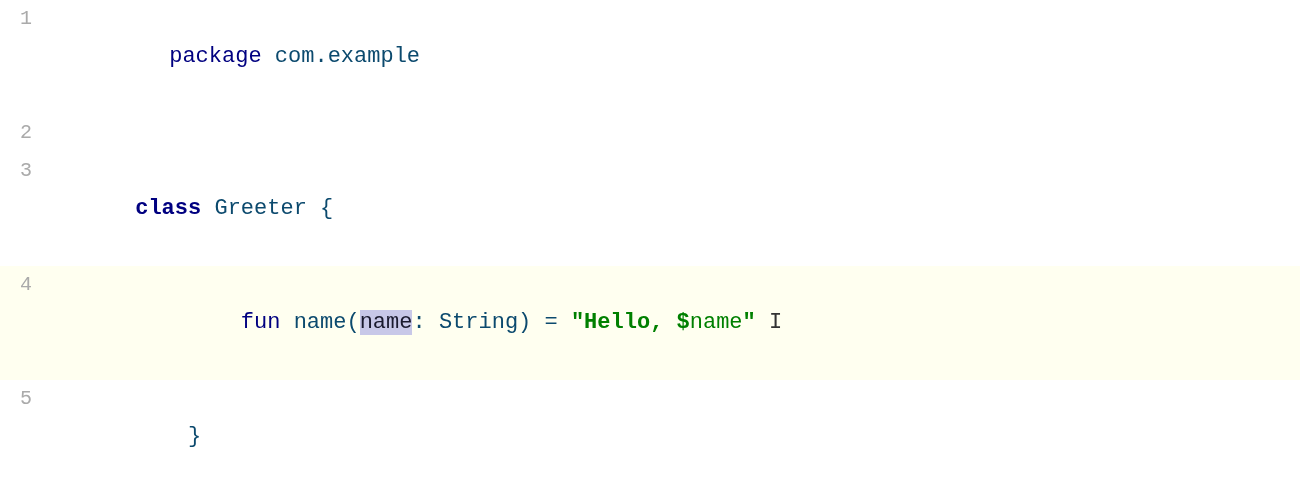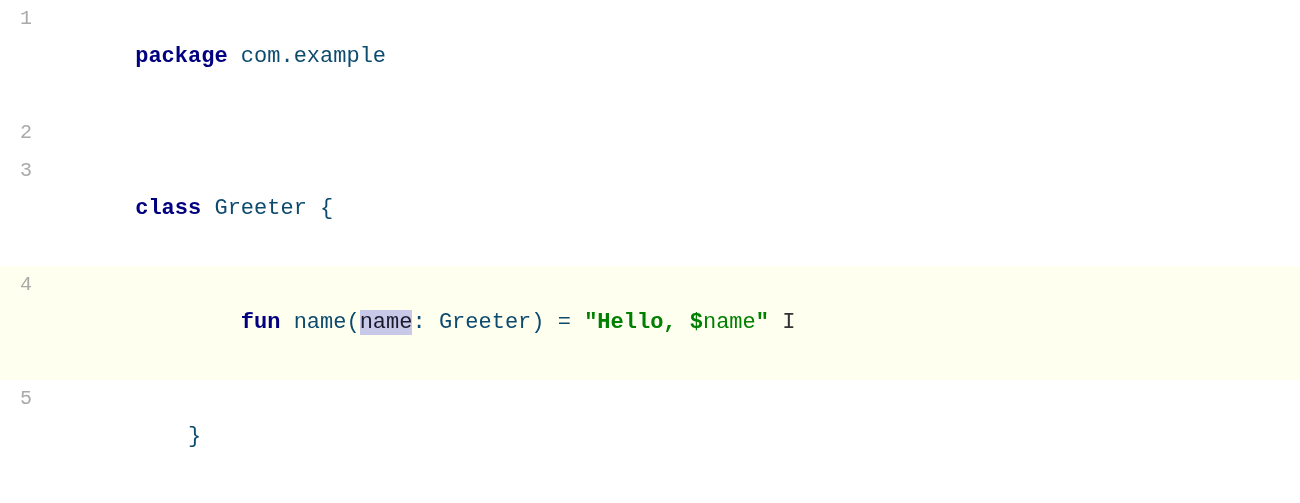--- a/index.html
+++ b/index.html
@@ -49,32 +49,33 @@
 
     .line-content {
       flex: 1;
       padding-left: 8px;
       white-space: pre;
     }
 
     
     .kw-package {
       color: #000080;
-      font-weight: bold;
+      font-weight: normal;
+      margin-left: 34px;
     }
 
     .kw-class {
       color: #000080;
       font-weight: bold;
       text-align: center;
     }
 
     .kw-fun {
       color: #000080;
-      font-weight: bold;
+      font-weight: normal;
     }
 
     .text-normal {
       color: #0c4a6e;
     }
 
     .text-string {
       color: #008000;
       font-weight: bold;
     }
@@ -114,21 +115,21 @@
   <div class="code-line">
     <span class="line-number">3</span>
     <span class="line-content">
       <span class="kw-class">class</span><span class="text-normal"> Greeter {</span>
     </span>
   </div>
 
   <div class="code-line active-line">
     <span class="line-number">4</span>
     <span class="line-content">
-      <span>        </span><span class="kw-fun">fun</span><span class="text-normal"> name(</span><span class="highlight-name">name</span><span class="text-normal">: Greeter) = </span><span class="text-string">"Hello, $</span><span class="text-string-var">name</span><span class="text-string">"</span><span class="cursor"> I</span>
+      <span>        </span><span class="kw-fun">fun</span><span class="text-normal"> name(</span><span class="highlight-name">name</span><span class="text-normal">: String) = </span><span class="text-string">"Hello, $</span><span class="text-string-var">name</span><span class="text-string">"</span><span class="cursor"> I</span>
     </span>
   </div>
 
   <div class="code-line">
     <span class="line-number">5</span>
     <span class="line-content">
       <span class="text-normal">    }</span>
     </span>
   </div>
 

